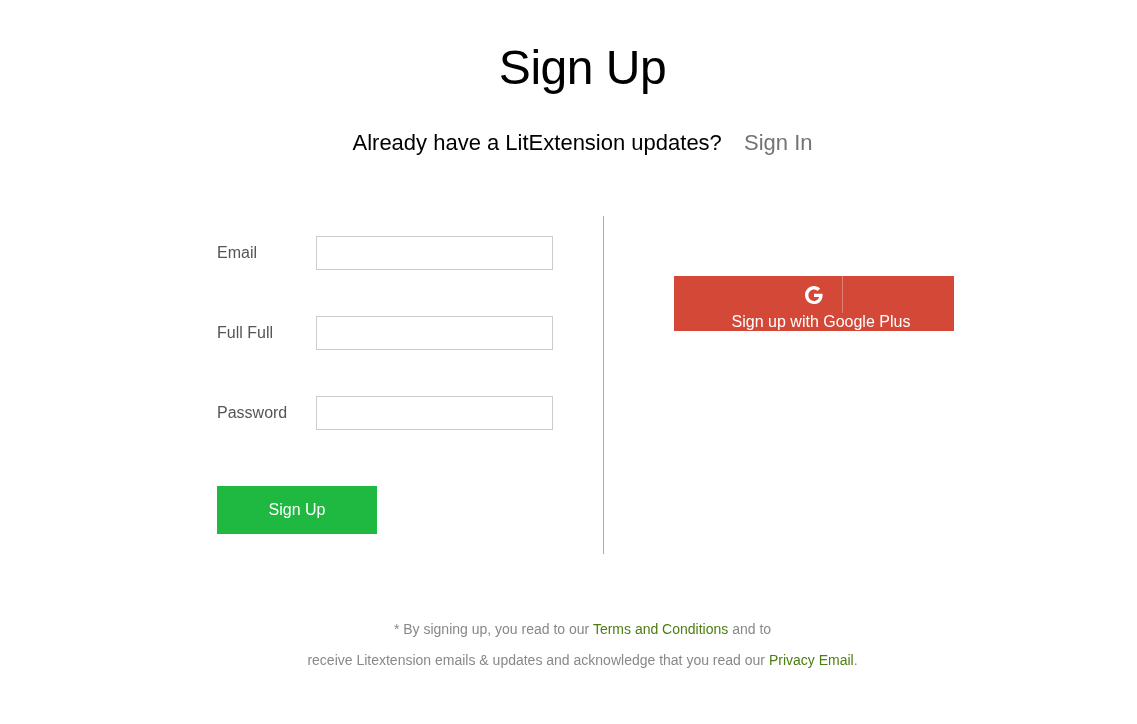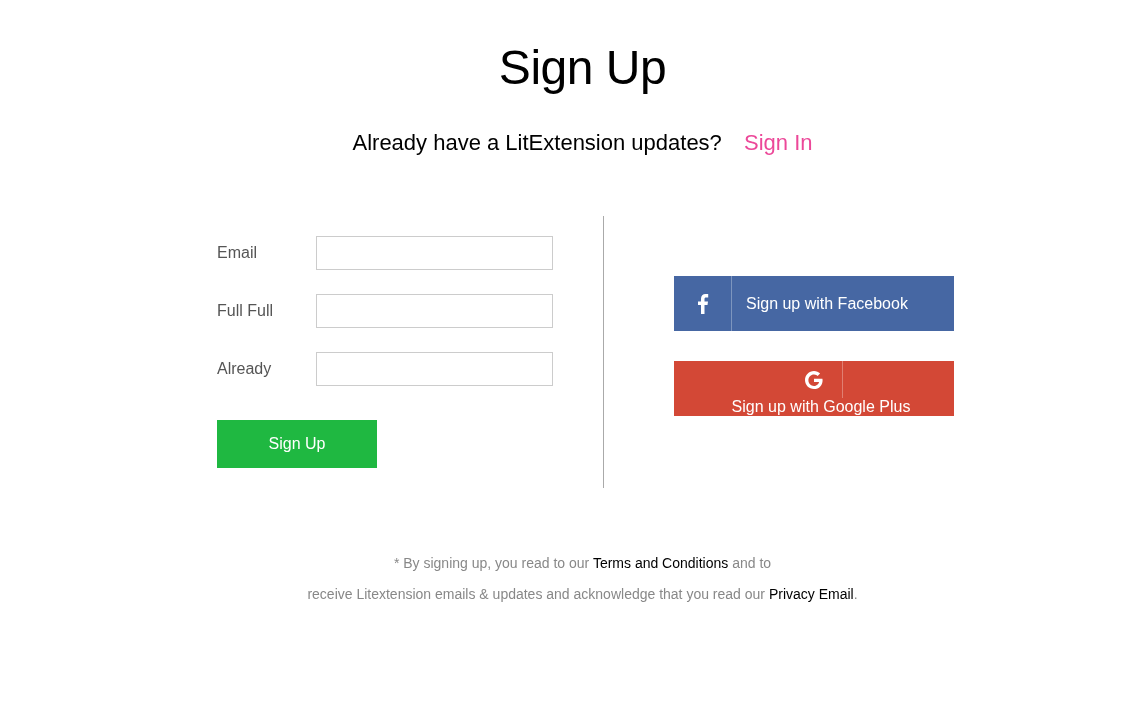--- a/index.html
+++ b/index.html
@@ -27,21 +27,21 @@
       margin-bottom: 35px;
       letter-spacing: -0.5px;
     }
     .subtitle {
       text-align: center;
       font-size: 22px;
       color: #000;
       margin-bottom: 50px;
     }
     .signin-link {
-      color: #ec4899;
+      color: #737373;
       text-decoration: none;
       cursor: pointer;
       margin-left: 16px;
     }
     .columns {
       display: flex;
       justify-content: center;
       align-items: stretch;
       padding: 10px 0 0 0;
     }
@@ -55,21 +55,21 @@
       align-self: stretch;
       margin: 0 0;
     }
     .right-col {
       width: 480px;
       padding: 60px 0 0 70px;
     }
     .form-row {
       display: flex;
       align-items: center;
-      margin-bottom: 24px;
+      margin-bottom: 46px;
     }
     .form-label {
       width: 130px;
       font-size: 16px;
       color: #555;
     }
     .form-input {
       width: 305px;
       height: 34px;
       border: 1px solid #ccc;
@@ -126,21 +126,21 @@
       padding-left: 14px;
     }
     .footer {
       text-align: center;
       margin-top: 60px;
       font-size: 14px;
       color: #888;
       line-height: 2.2;
     }
     .footer-link {
-      color: #000000;
+      color: #4d7c0f;
       text-decoration: none;
       cursor: pointer;
     }
   </style>
 </head>
 <body>
 
 <div class="container">
   <h1 class="page-title">Sign Up</h1>
 
@@ -152,37 +152,29 @@
     <div class="left-col">
       <div class="form-row">
         <label class="form-label">Email</label>
         <input type="text" class="form-input" style="">
       </div>
       <div class="form-row">
         <label class="form-label">Full Full</label>
         <input type="text" class="form-input" style="">
       </div>
       <div class="form-row">
-        <label class="form-label">Already</label>
+        <label class="form-label">Password</label>
         <input type="password" class="form-input" style="">
       </div>
       <button class="signup-btn">Sign Up</button>
     </div>
 
     <div class="divider"></div>
 
     <div class="right-col">
-      <button class="social-btn facebook">
-        <span class="social-icon">
-          <svg viewBox="0 0 24 24">
-              <path d="M13.5 22v-9h3l.5-3.5h-3.5V7.2c0-1 .3-1.7 1.8-1.7h1.9V2.1C16.9 2 15.8 2 14.5 2c-2.7 0-4.5 1.6-4.5 4.7V9.5H7V13h3v9h3.5z"></path>
-            </svg>
-        </span>
-        <span class="social-label">Sign up with Facebook</span>
-      </button>
       <button class="social-btn google">
         <span class="social-icon">
           <svg viewBox="0 0 24 24">
               <path d="M12 11v3h5.1c-.3 1.4-1.9 4-5.1 4-3.1 0-5.6-2.5-5.6-5.7S8.9 6.6 12 6.6c1.8 0 3 0.8 3.6 1.4l2.5-2.4C16.5 4.1 14.4 3 12 3 7 3 3 7 3 12s4 9 9 9c5.2 0 8.6-3.6 8.6-8.8 0-.6-.1-1-.2-1.5H12z"></path>
             </svg>
         </span>
         <span class="social-label">Sign up with Google Plus</span>
       </button>
     </div>
   </div>

